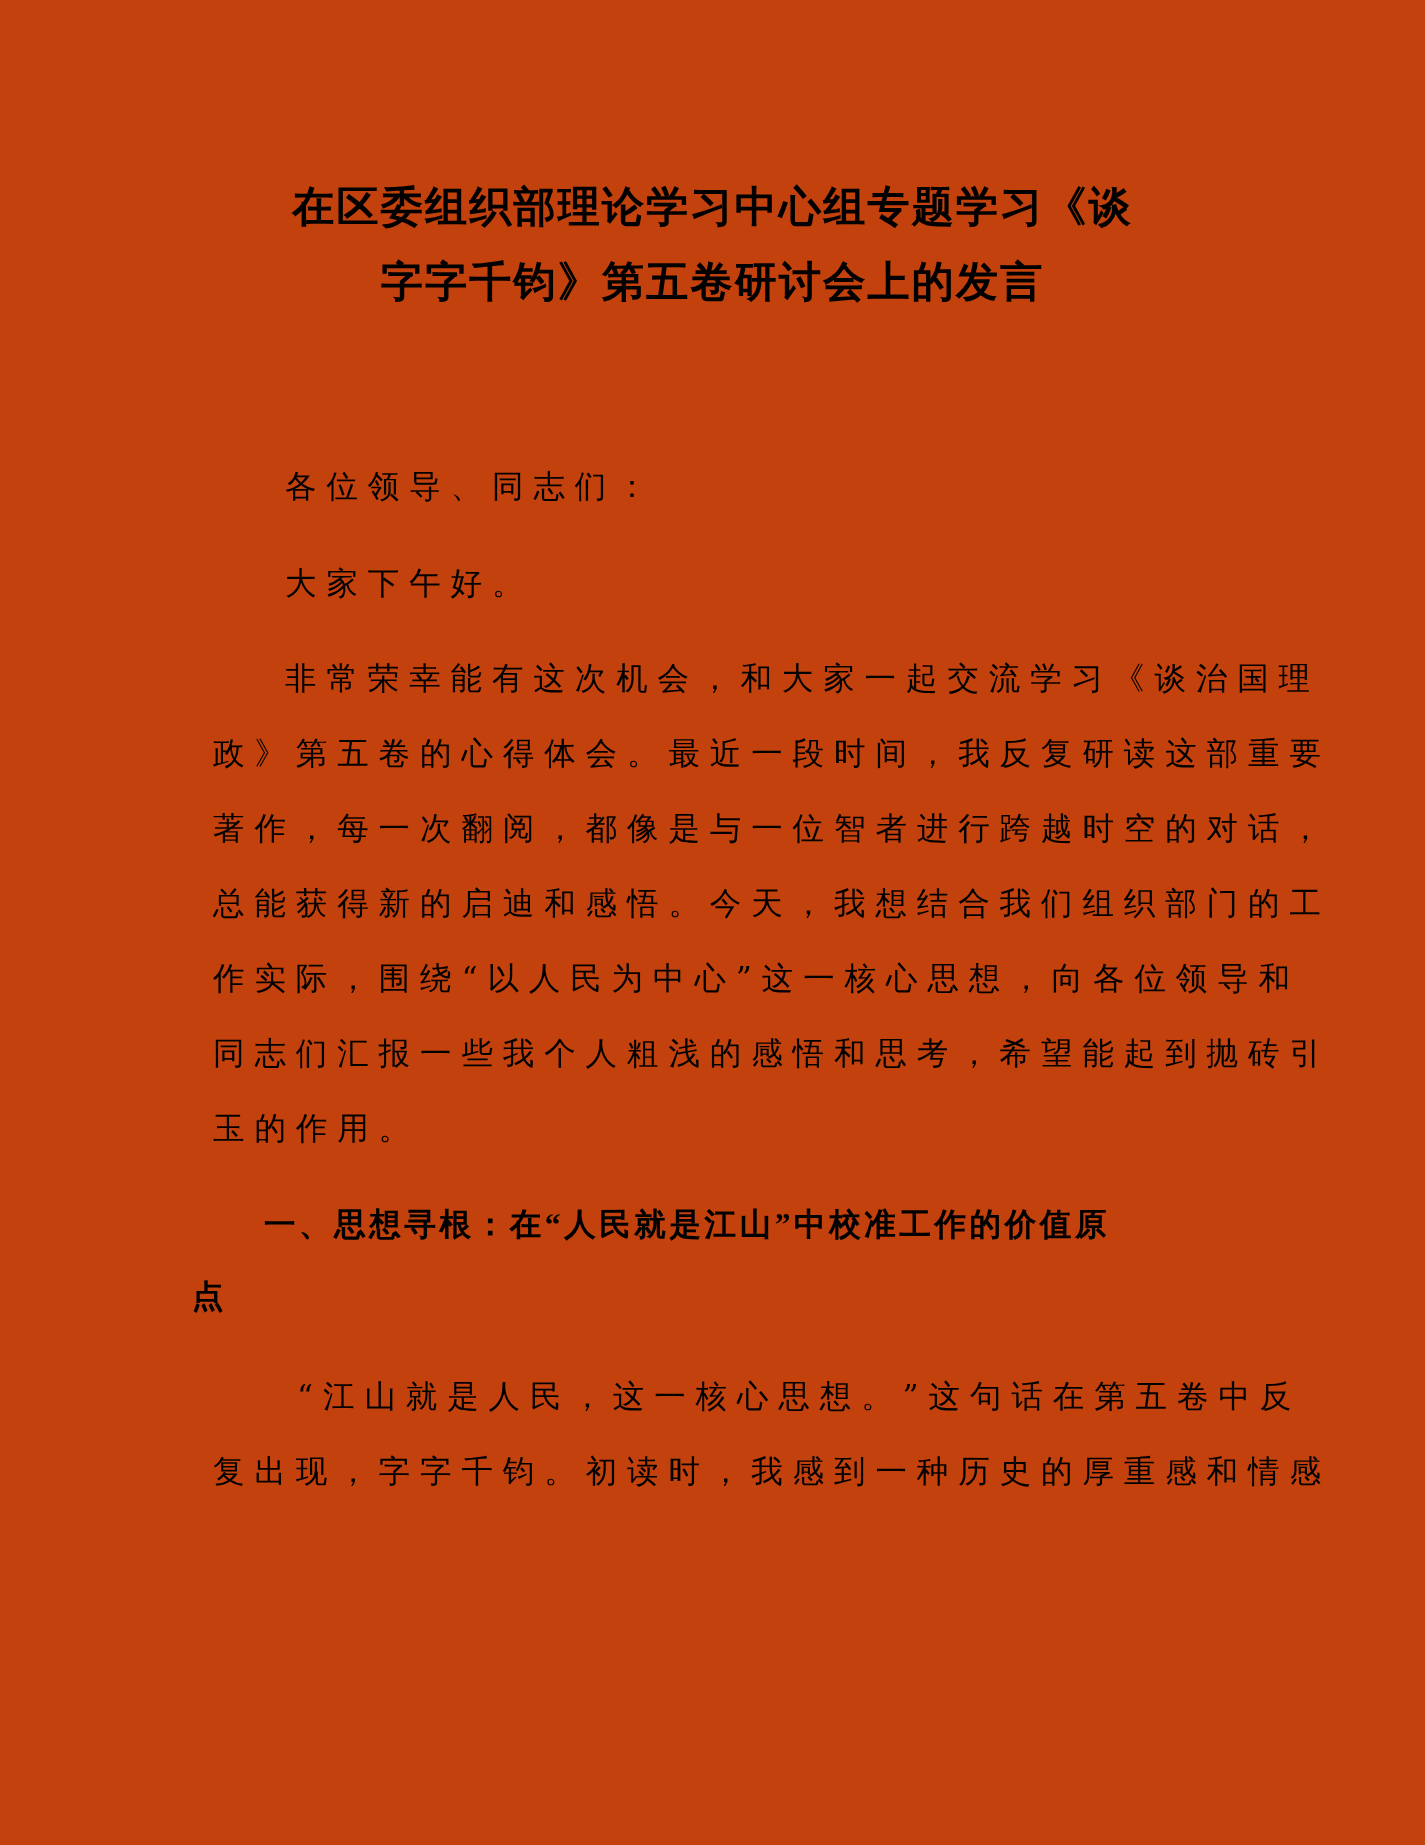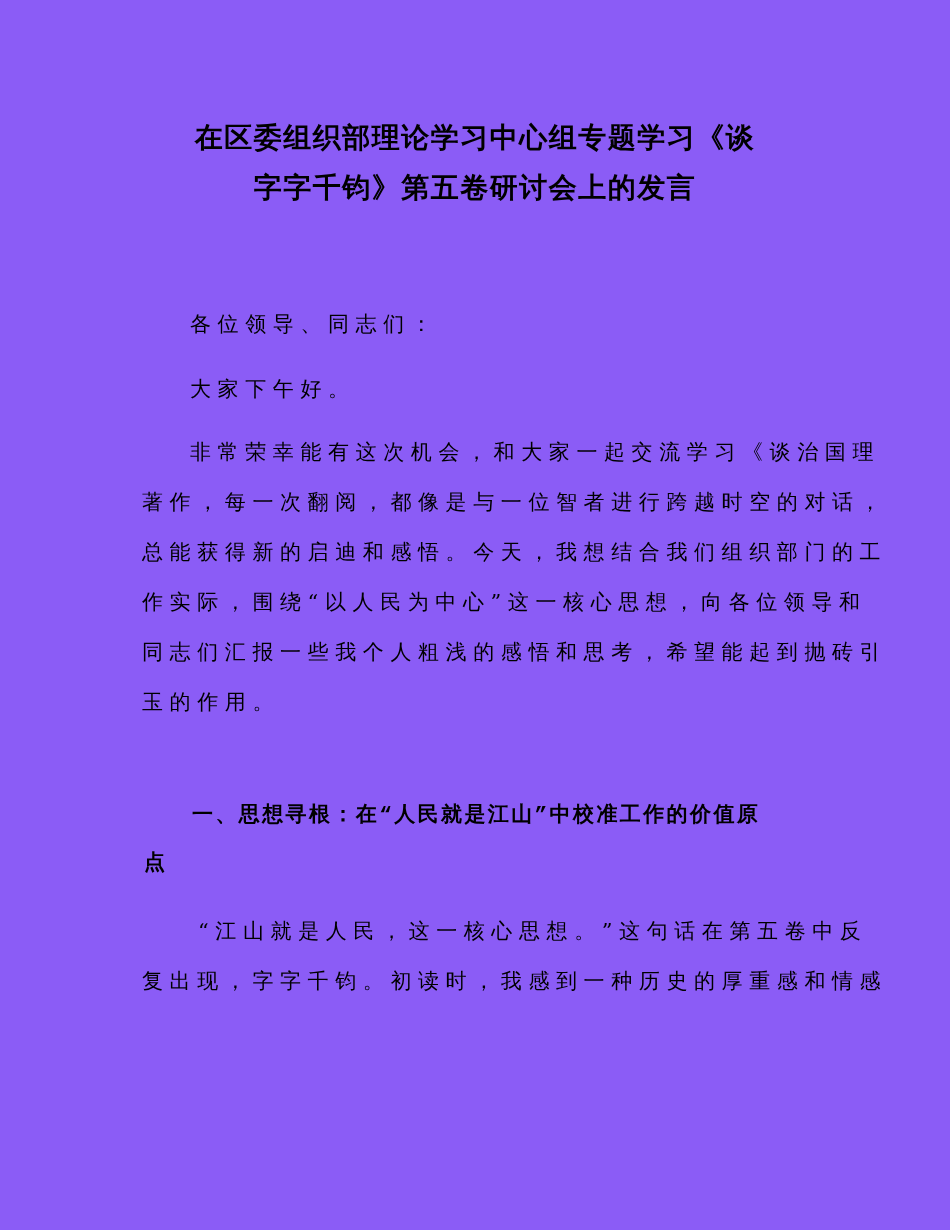--- a/index.html
+++ b/index.html
@@ -13,21 +13,21 @@
     position: relative;
     overflow: hidden;
     color: #000000;
   }
   .page {
     position: absolute;
     left: 0;
     top: 0;
     width: 950px;
     height: 1230px;
-    background: #8b5cf6;
+    background: #c2410c;
   }
   .title {
     position: absolute;
     left: 140px;
     top: 113px;
     width: 670px;
     margin: 0;
     text-align: center;
     font-family: "DejaVu Sans", "Liberation Sans", sans-serif;
     font-weight: bold;
@@ -53,25 +53,25 @@
   .line {
     display: block;
     white-space: nowrap;
     height: 50px;
   }
   .p-salutation { top: 299px; }
   .p-greeting   { top: 364px; }
   .p-intro      { top: 427px; }
   .heading {
     position: absolute;
-    left: 144px;
+    left: 128px;
     top: 792px;
     width: 668px;
     margin: 0;
-    font-family: Liberation Mono, monospace;
+    font-family: Liberation Serif, serif;
     font-weight: bold;
     font-size: 21px;
     line-height: 48px;
     letter-spacing: 2.4px;
   }
   .heading .line { height: 48px; }
   .p-section1   { top: 906px; }
   .indent { padding-left: 48px; }
   .indent-quote { padding-left: 56px; }
 </style>
@@ -88,20 +88,21 @@
   <div class="body p-salutation">
     <span class="line indent">各位领导、同志们：</span>
   </div>
 
   <div class="body p-greeting">
     <span class="line indent">大家下午好。</span>
   </div>
 
   <div class="body p-intro">
     <span class="line indent">非常荣幸能有这次机会，和大家一起交流学习《谈治国理</span>
+    <span class="line">政》第五卷的心得体会。最近一段时间，我反复研读这部重要</span>
     <span class="line">著作，每一次翻阅，都像是与一位智者进行跨越时空的对话，</span>
     <span class="line">总能获得新的启迪和感悟。今天，我想结合我们组织部门的工</span>
     <span class="line">作实际，围绕“以人民为中心”这一核心思想，向各位领导和</span>
     <span class="line">同志们汇报一些我个人粗浅的感悟和思考，希望能起到抛砖引</span>
     <span class="line">玉的作用。</span>
   </div>
 
   <h2 class="heading">
     <span class="line indent">一、思想寻根：在“人民就是江山”中校准工作的价值原</span>
     <span class="line">点</span>

